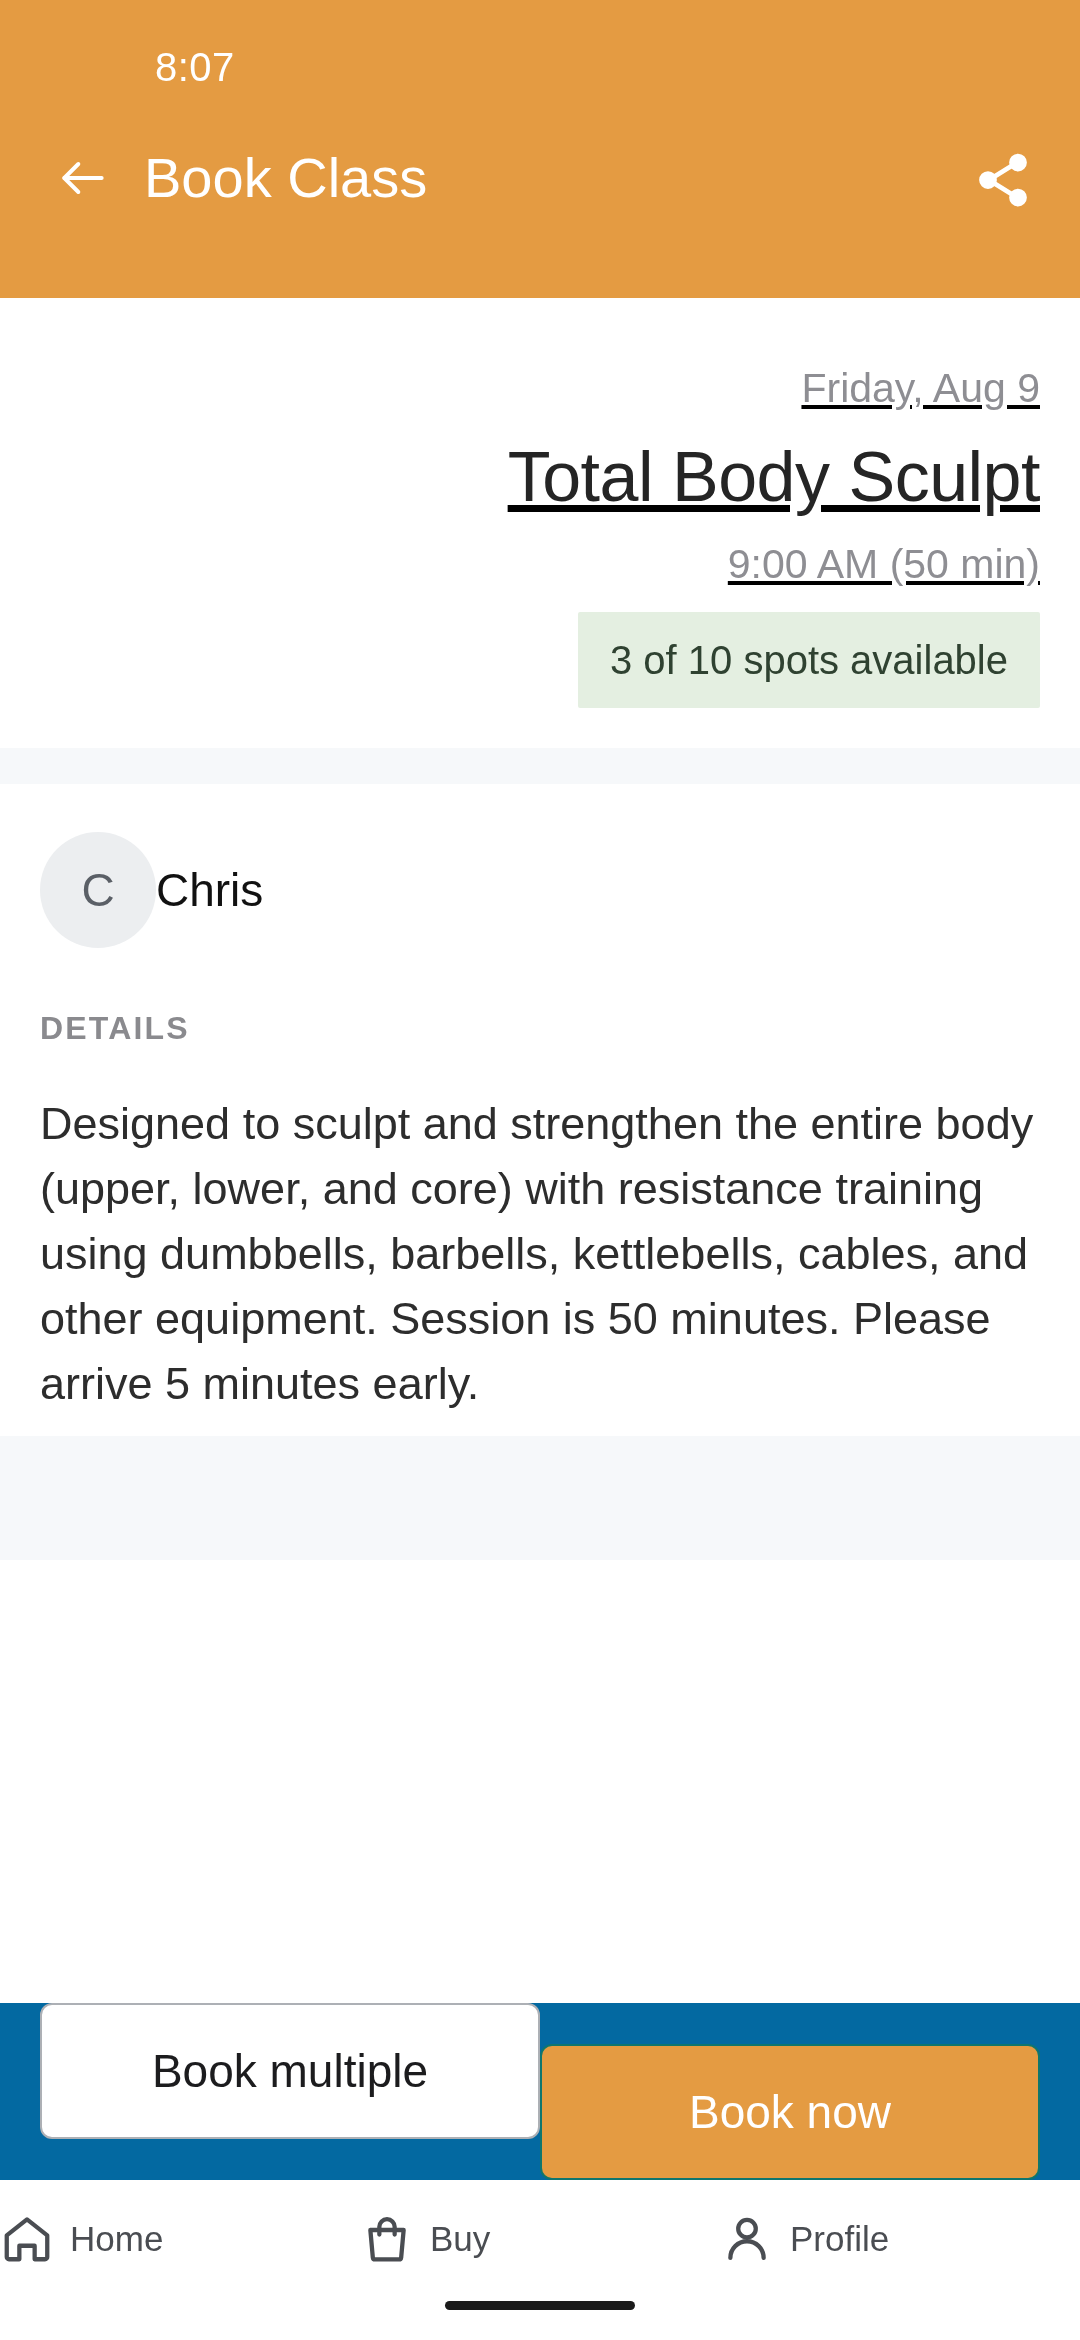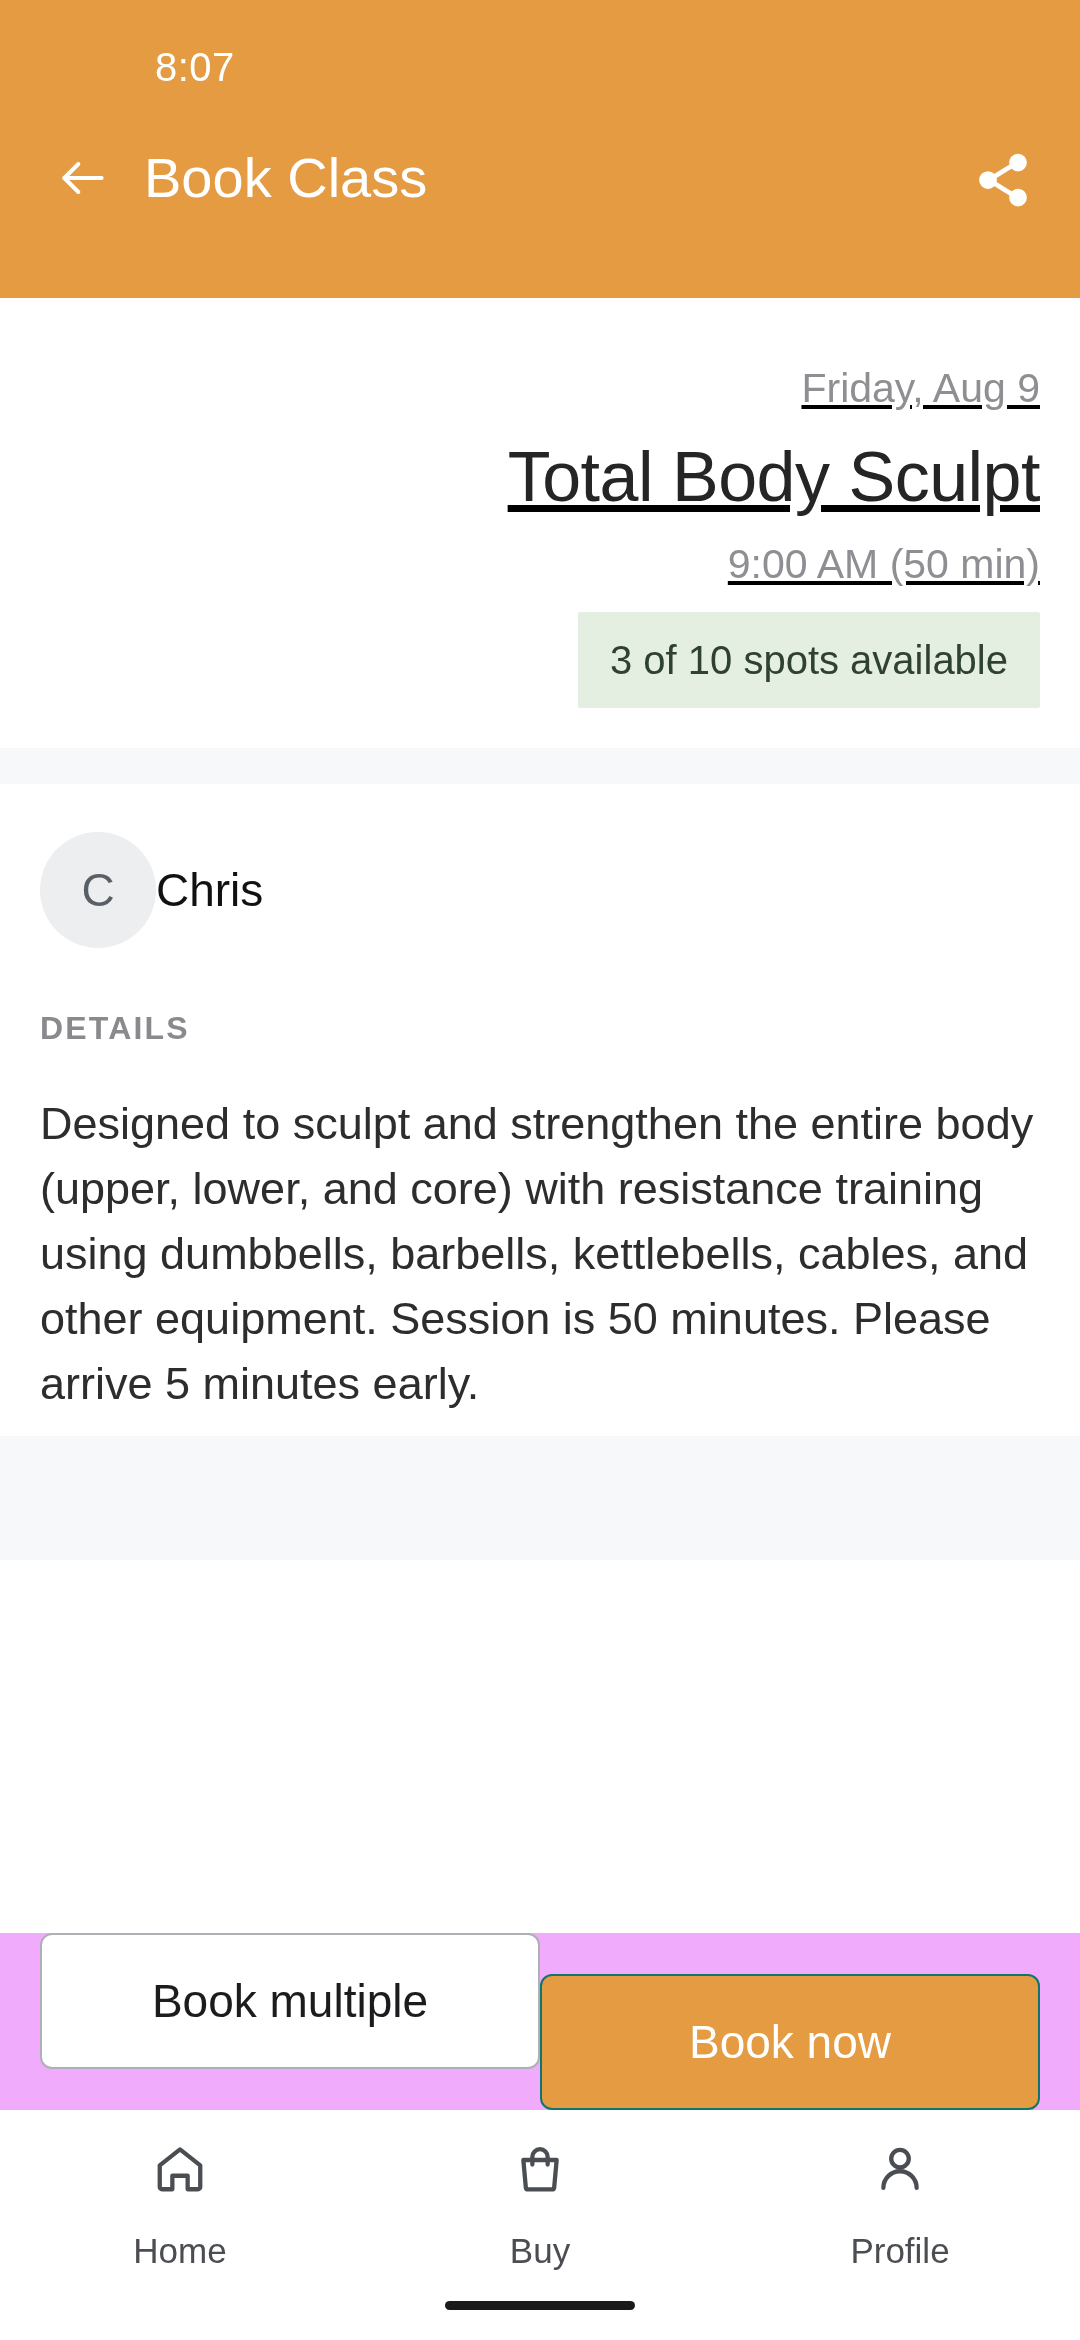--- a/index.html
+++ b/index.html
@@ -151,21 +151,21 @@
     padding-bottom:20px;
   }
 
   .band-bottom { height:124px; flex:0 0 124px; }
   .spacer-white { background:#ffffff; flex:1 1 auto; }
 
   
   .actions {
     display:flex;
     padding:0 40px;
-    background:#f0abfc;
+    background:#0369a1;
     flex:0 0 auto;
   }
   .btn {
     flex:1 1 0;
     height:136px;
     border-radius:12px;
     display:flex;
     align-items:center;
     justify-content:center;
     font-size:46px;
@@ -186,23 +186,23 @@
   
   .bottomnav {
     display:flex;
     background:#ffffff;
     padding-top:28px;
     flex:0 0 auto;
   }
   .nav-item {
     flex:1 1 0;
     display:flex;
-    flex-direction:column;
-    align-items:center;
-    gap:32px;
+    flex-direction:row;
+    align-items:center;
+    gap:16px;
     cursor:pointer;
   }
   .nav-icon { height:62px; display:flex; align-items:center; justify-content:center; }
   .nav-label {
     font-size:35px;
     color:#4a4d52;
     line-height:38px;
   }
   .nav-item.active .nav-label { color:#1c1c1e; }
   .home-indicator-wrap {

